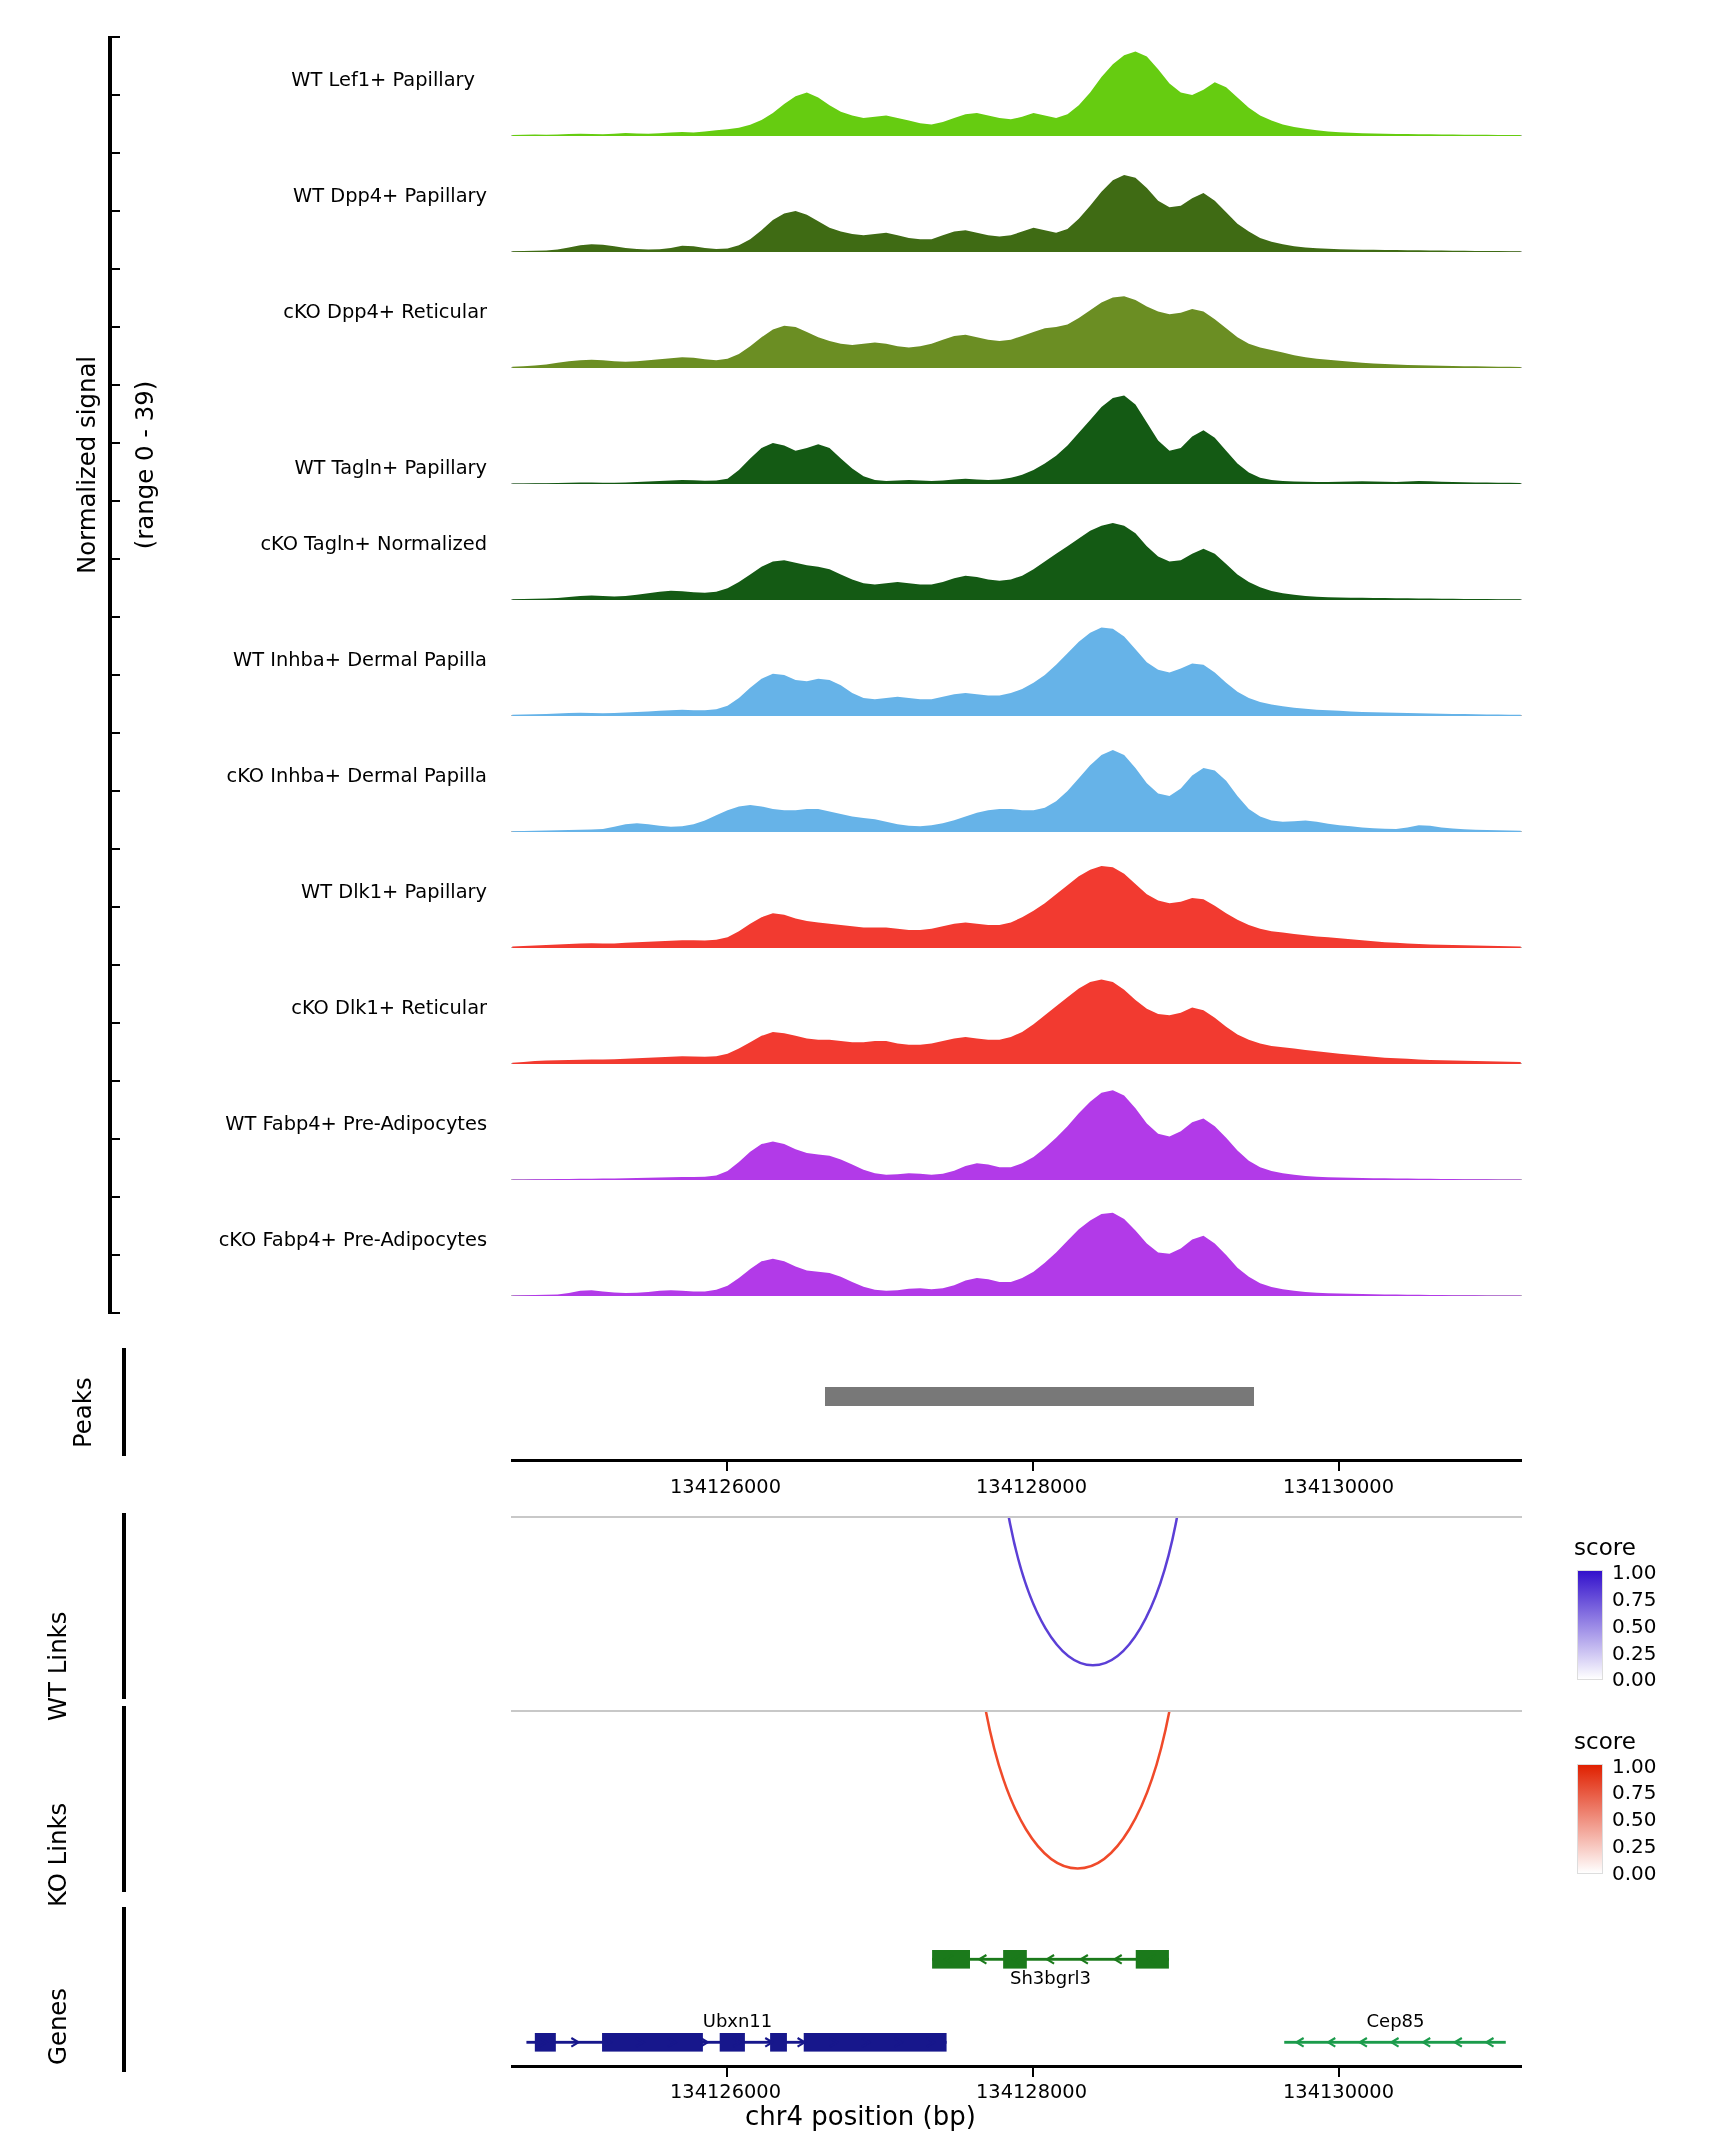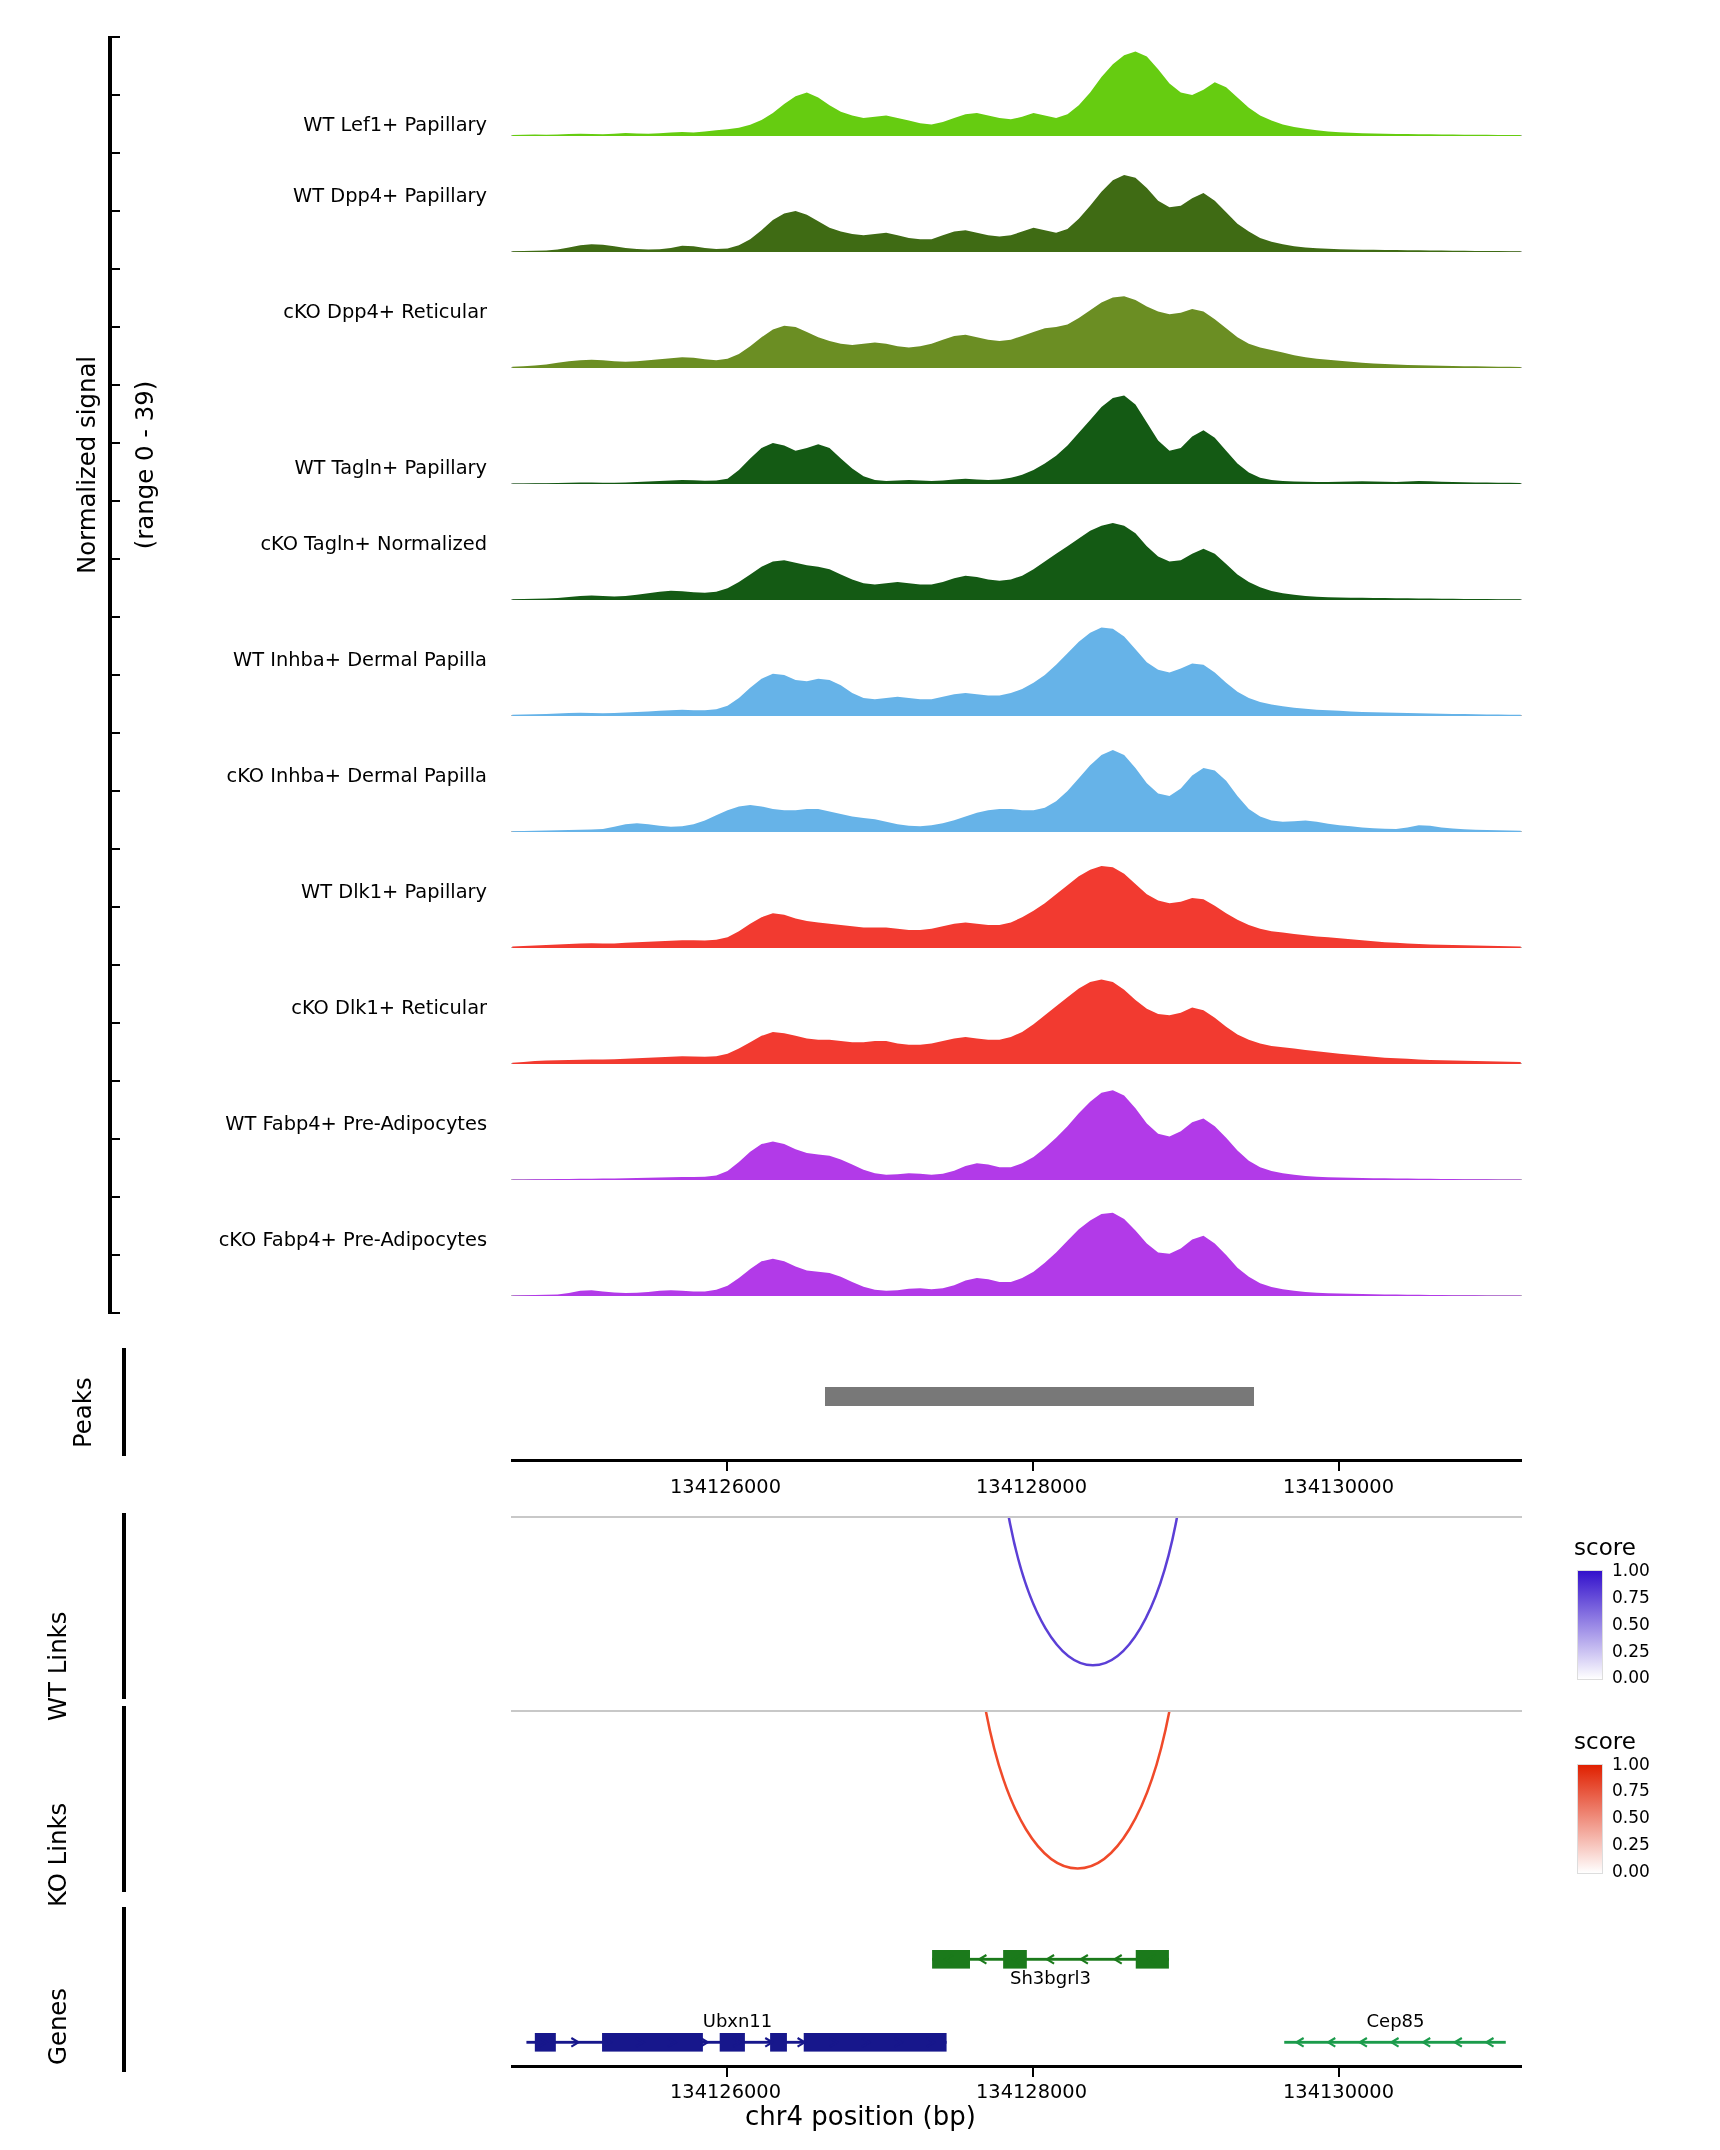--- a/index.html
+++ b/index.html
@@ -43,21 +43,21 @@
   .axisline{position:absolute;background:#000;height:2.9px;}
   .axistick{position:absolute;background:#000;width:2.2px;height:8.6px;}
   .axistxt{position:absolute;font-size:19.4px;text-align:center;white-space:nowrap;}
 
   .linkspanel{position:absolute;}
   .linktop{position:absolute;height:2.2px;background:#c8c8c8;width:100%;left:0;top:0;}
 
   .legend{position:absolute;font-size:21.5px;}
   .legend .ltitle{font-size:23px;margin-bottom:5.7px;}
   .grad{position:absolute;width:24.4px;}
-  .legtick{position:absolute;font-size:17px;}
+  .legtick{position:absolute;font-size:20px;}
 
   .genebar{position:absolute;}
   .genename{position:absolute;font-size:18px;text-align:center;white-space:nowrap;}
 
   .xaxislabel{position:absolute;font-size:26px;text-align:center;width:100%;left:0;}
   svg{display:block;overflow:visible;}
 </style>
 </head>
 <body>
 
@@ -89,21 +89,21 @@
       <div class="tickmark" style="left: 108px; top: 964px;"></div>
       <div class="tickmark" style="left: 108px; top: 1022px;"></div>
       <div class="tickmark" style="left: 108px; top: 1080px;"></div>
       <div class="tickmark" style="left: 108px; top: 1138px;"></div>
       <div class="tickmark" style="left: 108px; top: 1196px;"></div>
       <div class="tickmark" style="left: 108px; top: 1254px;"></div>
       <div class="tickmark" style="left: 108px; top: 1312px;"></div>
     </div>
 
   <div id="tracks">
-      <div class="tracklabel" style="left: 129px; width: 358px; top: 68px; margin-top: 45px;">WT Lef1+ Papillary</div>
+      <div class="tracklabel" style="left: 117px; width: 358px; top: 68px;">WT Lef1+ Papillary</div>
       <div class="trackrow" style="left: 511px; top: 36px; width: 1011px; height: 100px;">
         <div class="baseline"></div>
         <svg width="1011" height="100" class="cov" viewBox="0 0 1410 139.812">
           <path d="M0,139.8181818181818 L0.0,138.4 L15.8,138.0 L31.7,137.7 L47.5,138.0 L63.4,137.7 L79.2,137.0 L95.1,136.6 L110.9,137.0 L126.7,137.3 L142.6,136.6 L158.4,135.5 L174.3,136.2 L190.1,136.6 L206.0,135.9 L221.8,134.8 L237.6,134.1 L253.5,134.8 L269.3,133.4 L285.2,131.9 L301.0,130.5 L316.9,128.3 L332.7,124.0 L348.5,117.6 L364.4,107.6 L380.2,95.0 L396.1,84.2 L411.9,78.9 L427.8,86.0 L443.6,96.8 L459.4,105.8 L475.3,111.1 L491.1,114.7 L507.0,112.9 L522.8,111.1 L538.7,114.7 L554.5,118.3 L570.3,121.9 L586.2,123.7 L602.0,120.1 L617.9,114.7 L633.7,109.3 L649.6,107.6 L665.4,111.1 L681.2,114.7 L697.1,116.5 L712.9,112.9 L728.8,107.6 L744.6,111.1 L760.4,114.7 L776.3,109.3 L792.1,96.8 L808.0,78.9 L823.8,57.4 L839.7,39.4 L855.5,26.9 L871.3,21.5 L887.2,28.7 L903.0,46.6 L918.9,66.3 L934.7,78.9 L950.6,82.5 L966.4,75.3 L982.2,64.5 L998.1,71.7 L1013.9,86.0 L1029.8,100.4 L1045.6,111.1 L1061.5,118.3 L1077.3,123.7 L1093.1,127.3 L1109.0,129.8 L1124.8,131.9 L1140.7,133.4 L1156.5,134.4 L1172.4,135.2 L1188.2,135.9 L1204.0,136.2 L1219.9,136.6 L1235.7,137.0 L1251.6,137.0 L1267.4,137.3 L1283.3,137.3 L1299.1,137.7 L1314.9,137.7 L1330.8,138.0 L1346.6,138.0 L1362.5,138.0 L1378.3,138.4 L1394.2,138.4 L1410.0,138.4 L1410,139.8181818181818 Z" fill="#66CC11"></path>
         </svg>
       </div>
       <div class="tracklabel" style="left: 129px; width: 358px; top: 184px;">WT Dpp4+ Papillary</div>
       <div class="trackrow" style="left: 511px; top: 152px; width: 1011px; height: 100px;">
         <div class="baseline"></div>
         <svg width="1011" height="100" class="cov" viewBox="0 0 1410 139.812">

